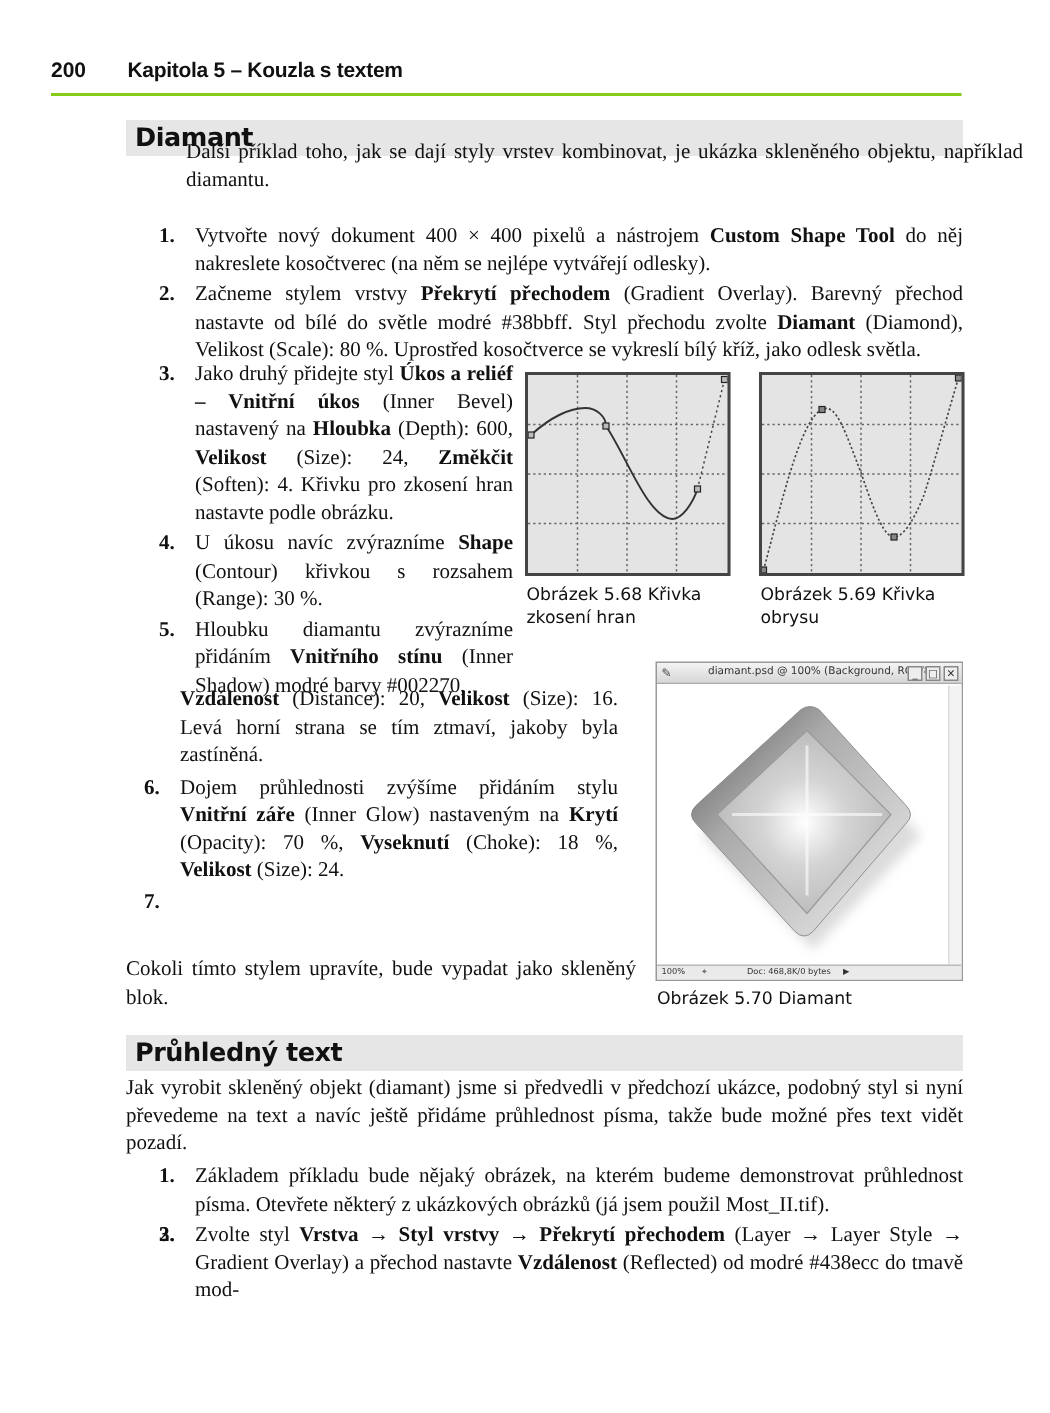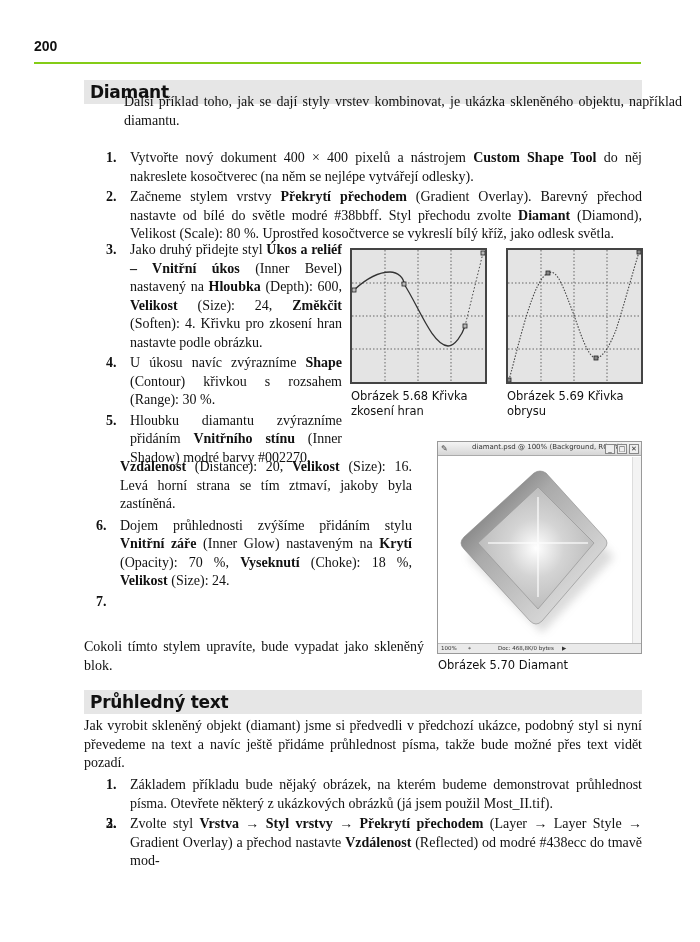--- a/index.html
+++ b/index.html
@@ -34,20 +34,21 @@
   .ps-canvas { position: absolute; left: 0; top: 15px; width: 195px; height: 187px; background: #fff; overflow: hidden; }
   .ps-vscroll { position: absolute; right: 0; top: 15px; width: 9px; height: 187px; background: #f3f3f3; border-left: 1px solid #ddd; }
   .ps-statusbar { position: absolute; left: 0; bottom: 0; width: 100%; height: 10px; background: #eaeaea; border-top: 1px solid #bbb; font-family: "DejaVu Sans", sans-serif; font-size: 5.5px; color: #333; }
   .ps-statusbar span { position: absolute; top: 1px; white-space: nowrap; }
 </style>
 </head>
 <body>
 
 <div class="running-head">
   <span class="page-num">200</span>
+  <span class="chapter">Kapitola 5 – Kouzla s textem</span>
 </div>
 
 <div class="section-head" style="top:80px;">
   <span>Diamant</span>
 </div>
 
 <p class="para" style="top:93px;margin-left:40px;">Další příklad toho, jak se dají styly vrstev kombinovat, je ukázka skleněného objektu, například diamantu.</p>
 
 <ol class="olist" style="left:106px; top:149px; width:536px;">
   <li><span class="num">1.</span><span class="txt">Vytvořte nový dokument 400 × 400 pixelů a nástrojem <b>Custom Shape Tool</b> do něj nakreslete kosočtverec (na něm se nejlépe vytvářejí odlesky).</span></li>

